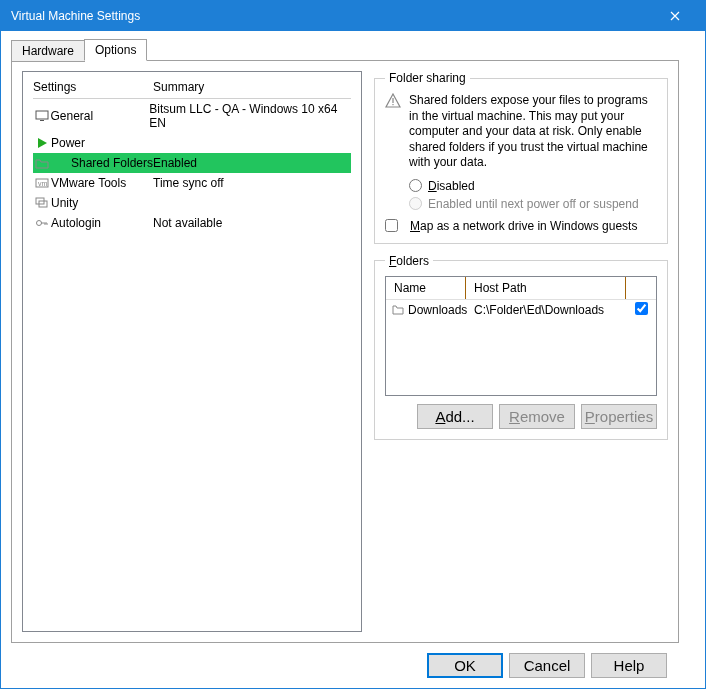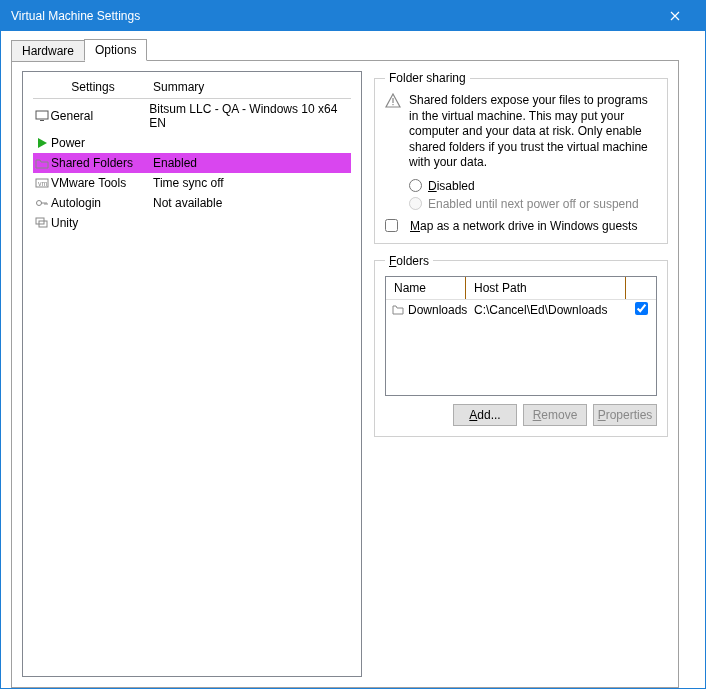--- a/index.html
+++ b/index.html
@@ -8,25 +8,25 @@
 .titlebar-title { flex: 1; font-size: 12px; }
 .titlebar-close { width: 40px; height: 30px; display: flex; align-items: center; justify-content: center; font-size: 14px; cursor: pointer; }
 .content { flex: 1; padding: 8px 26px 0 10px; display: flex; flex-direction: column; }
 .tabs { display: flex; position: relative; z-index: 2; }
 .tab { padding: 3px 10px; border: 1px solid #a0a0a0; background: #fff; cursor: pointer; margin-right: -1px; position: relative; }
 .tab.active { border-bottom: 1px solid #fff; background: #fff; z-index: 3; }
 .tab.inactive { background: #f0f0f0; top: 1px; }
 .tab-panel { border: 1px solid #a0a0a0; flex: 1; margin-top: -1px; display: flex; padding: 10px; gap: 12px; }
 .left-panel { width: 340px; border: 1px solid #828790; padding: 8px 10px; }
 .settings-header { display: flex; padding-bottom: 4px; border-bottom: 1px solid #d0d0d0; }
-.settings-header .col1 { width: 120px; text-align: center; }
+.settings-header .col1 { width: 120px; }
 .settings-row { display: flex; align-items: center; padding: 3px 0; cursor: pointer; }
 .settings-row .icon { width: 18px; display: inline-flex; justify-content: center; }
 .settings-row .label { width: 102px; }
-.settings-row.selected { background: #d946ef; }
+.settings-row.selected { background: #22c55e; text-align: right; }
 .right-panel { flex: 1; display: flex; flex-direction: column; gap: 10px; }
 fieldset { border: 1px solid #d0d0d0; padding: 8px 10px 10px 10px; }
 legend { padding: 0 4px; font-size: 12px; }
 .warning-row { display: flex; gap: 8px; margin-bottom: 8px; }
 .warning-icon { flex-shrink: 0; }
 .warning-text { line-height: 1.3; }
 .radio-group { margin-left: 24px; display: flex; flex-direction: column; gap: 4px; margin-bottom: 8px; }
 .radio-row { display: flex; align-items: center; gap: 6px; }
 .radio-row input[type=radio] { cursor: pointer; }
 .radio-row.disabled { color: #888; }
@@ -38,21 +38,21 @@
 .folders-th { display: flex; background: #fff; border-bottom: 1px solid #e0e0e0; }
 .folders-th > div { padding: 4px 8px; border-right: 1px solid #a16207; }
 .folders-th .c1 { width: 80px; }
 .folders-th .c2 { flex: 1; }
 .folders-th .c3 { width: 30px; border-right: none; }
 .folders-tr { display: flex; align-items: center; padding: 2px 0; }
 .folders-tr .c1 { width: 80px; padding-left: 6px; display: flex; align-items: center; gap: 4px; text-align: right; }
 .folders-tr .c2 { flex: 1; padding-left: 8px; }
 .folders-tr .c3 { width: 30px; text-align: center; }
 .folder-buttons { display: flex; justify-content: flex-end; gap: 6px; margin-top: 8px; }
-.btn { border: 1px solid #adadad; background: #e1e1e1; padding: 3px 0; width: 64px; text-align: center; cursor: pointer; font-size: 12px; }
+.btn { border: 1px solid #adadad; background: #e1e1e1; padding: 3px 0; width: 76px; text-align: center; cursor: pointer; font-size: 15px; }
 .btn.disabled { color: #888; cursor: default; }
 .btn.default { border: 1px solid #0078d7; outline: 1px solid #0078d7; outline-offset: -2px; }
 .footer { padding: 10px 12px; display: flex; justify-content: flex-end; gap: 6px; border-top: none; }
 .underline { text-decoration: underline; }
 svg { display: block; }
 </style>
 </head>
 <body>
 
 <div class="titlebar">
@@ -110,36 +110,36 @@
               <rect x="1" y="2" width="12" height="8" fill="none" stroke="#888"></rect>
               <text x="3" y="9" font-size="7" fill="#888">vm</text>
             </svg>
           </span>
         <span class="label">VMware Tools</span>
         <span>Time sync off</span>
       </div>
       <div class="settings-row">
         <span class="icon">
             <svg width="14" height="12" viewBox="0 0 14 12">
+              <rect x="1" y="1" width="8" height="6" fill="none" stroke="#888"></rect>
+              <rect x="4" y="4" width="8" height="6" fill="none" stroke="#888"></rect>
+            </svg>
+          </span>
+        <span class="label">Unity</span>
+        <span></span>
+      </div>
+      <div class="settings-row">
+        <span class="icon">
+            <svg width="14" height="12" viewBox="0 0 14 12">
               <circle cx="4" cy="6" r="2.5" fill="none" stroke="#888"></circle>
               <path d="M6 6 L12 6 L12 8 M10 6 L10 8" stroke="#888" fill="none"></path>
             </svg>
           </span>
         <span class="label">Autologin</span>
         <span>Not available</span>
-      </div>
-      <div class="settings-row">
-        <span class="icon">
-            <svg width="14" height="12" viewBox="0 0 14 12">
-              <rect x="1" y="1" width="8" height="6" fill="none" stroke="#888"></rect>
-              <rect x="4" y="4" width="8" height="6" fill="none" stroke="#888"></rect>
-            </svg>
-          </span>
-        <span class="label">Unity</span>
-        <span></span>
       </div>
     </div>
 
     <div class="right-panel">
       <fieldset>
         <legend>Folder sharing</legend>
         <div class="warning-row">
           <div class="warning-icon">
             <svg width="16" height="16" viewBox="0 0 16 16">
                 <path d="M8 1 L15 14 L1 14 Z" fill="none" stroke="#888" stroke-width="1.2"></path>
@@ -175,26 +175,31 @@
           </div>
           <div class="folders-tr">
             <div class="c1">
               <span>
                   <svg width="12" height="11" viewBox="0 0 12 11">
                     <path d="M1 2 L4 2 L5 4 L11 4 L11 10 L1 10 Z" fill="none" stroke="#888"></path>
                   </svg>
                 </span>
               <span>Downloads</span>
             </div>
-            <div class="c2">C:\Cancel\Ed\Downloads</div>
+            <div class="c2">C:\Folder\Ed\Downloads</div>
             <div class="c3"><input type="checkbox" checked="" style=""></div>
           </div>
         </div>
         <div class="folder-buttons">
           <div class="btn"><span class="underline">A</span><span>dd...</span></div>
           <div class="btn disabled"><span class="underline">R</span><span>emove</span></div>
           <div class="btn disabled"><span class="underline">P</span><span>roperties</span></div>
         </div>
       </fieldset>
     </div>
   </div>
 
+  <div class="footer">
+    <div class="btn default">OK</div>
+    <div class="btn">Cancel</div>
+    <div class="btn">Help</div>
+  </div>
 </div>
 
 </body></html>

